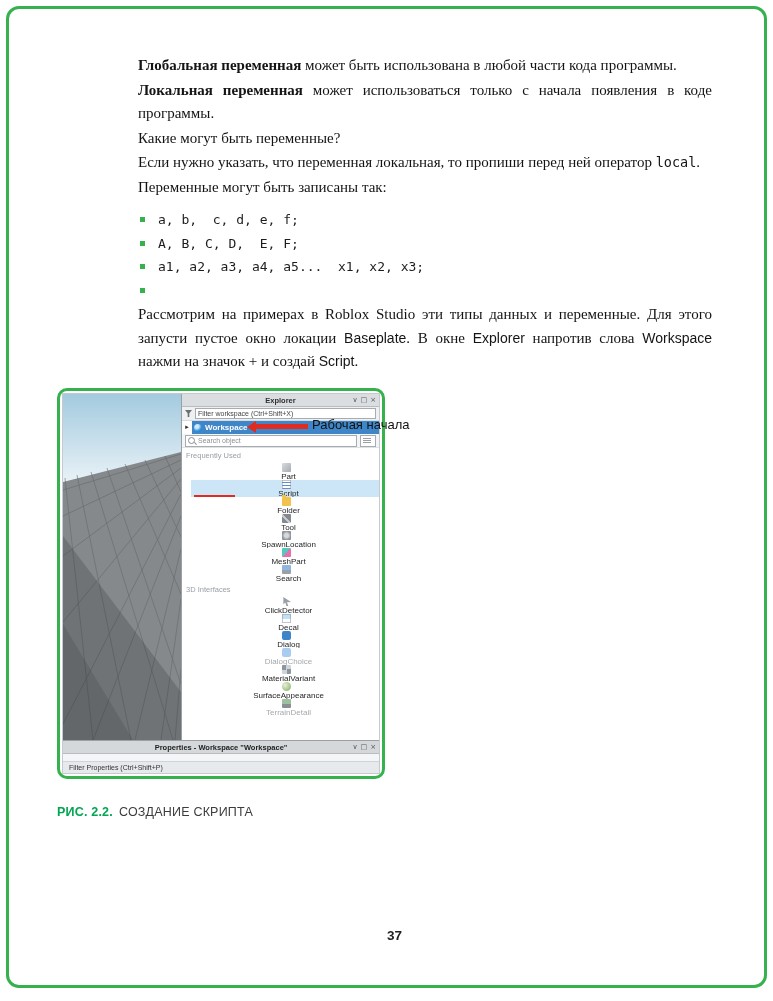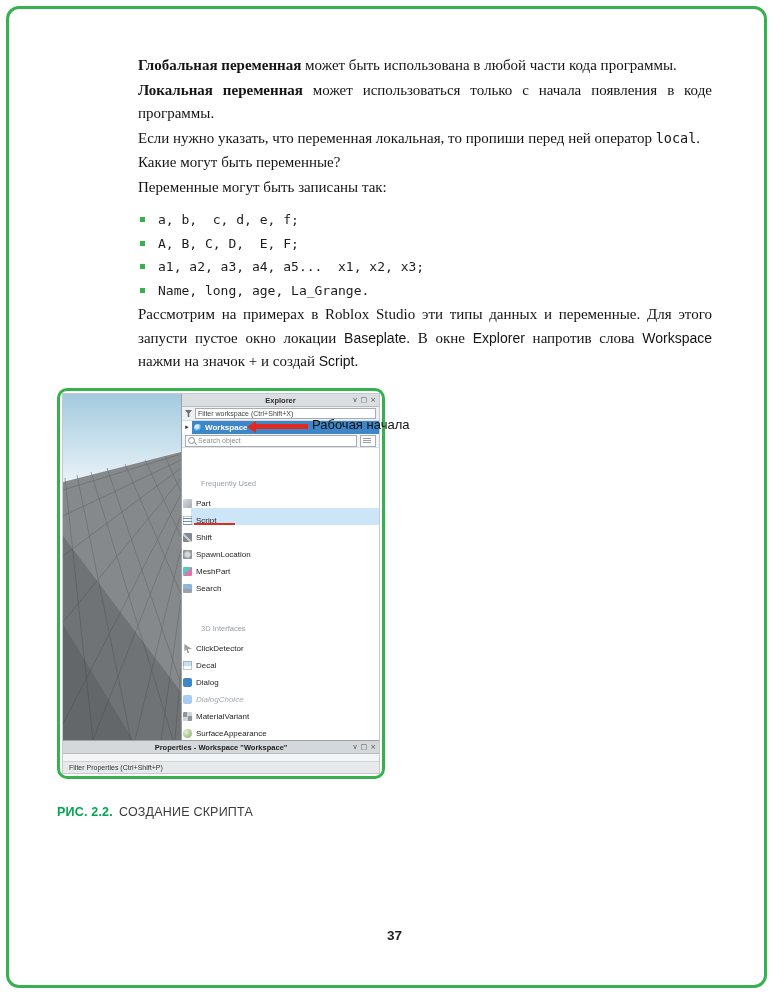--- a/index.html
+++ b/index.html
@@ -56,25 +56,25 @@
   .search-box { flex:1; background:#fff; border:1px solid #a7acb1; height:10px; display:flex;
                 align-items:center; gap:3px; padding:0 2px; }
   .mag { width:5px; height:5px; border:1px solid #8a8f94; border-radius:50%; position:relative; flex:none; }
   .mag::after { content:""; position:absolute; width:3px; height:1px; background:#8a8f94;
                 transform:rotate(45deg); right:-3px; bottom:-1px; }
   .search-ph { font-size:7px; color:#8a8f94; }
   .mini-btn { width:14px; height:10px; border:1px solid #a7acb1; background-color:#fff; flex:none;
               background-image:linear-gradient(#9aa0a6,#9aa0a6),linear-gradient(#9aa0a6,#9aa0a6),linear-gradient(#9aa0a6,#9aa0a6);
               background-size:8px 1px; background-position:2px 2px,2px 4px,2px 6px; background-repeat:no-repeat; }
   .x-list { background:#fff; }
-  .x-sec { height:15px; line-height:15px; padding-left:19px; color:#9aa0a6; font-size:7.5px;margin-top:28px; }
-  .x-row { height:17px; display:flex; align-items:flex-end; padding-left:1px; position:relative; background:#fff; }
+  .x-sec { height:15px; line-height:15px; padding-left:4px; color:#9aa0a6; font-size:7.5px; }
+  .x-row { height:17px; display:flex; align-items:center; padding-left:12px; position:relative; background:#fff;flex-direction:column; }
   .x-row .lbl { font-size:8px; color:#1f1f1f; margin-left:4px; }
   .x-row.sel { background:linear-gradient(90deg,#fff 0 9px,#cde6f7 9px); }
-  .x-row.dim .lbl { color:#a3a9ae;font-style:italic; }
+  .x-row.dim .lbl { color:#a3a9ae; }
   .red-underline { position:absolute; left:12px; bottom:0; width:41px; height:2.5px; background:#e02b20; }
 
   
   .icn.part      { background:linear-gradient(135deg,#d8dcdf,#a5abb1); }
   .icn.script    { background:repeating-linear-gradient(180deg,#fff 0 2px,#5b8dd9 2px 3px);
                    box-shadow:inset 0 0 0 0.5px #8a8f94; }
   .icn.folder    { background:#f3c24c; }
   .icn.folder::before { content:""; position:absolute; top:-2px; left:0; width:4px; height:2px; background:#f3c24c; }
   .icn.tool      { background:linear-gradient(45deg,#84898f 35%,#c6cacd 35% 55%,#84898f 55%); }
   .icn.spawn     { background:radial-gradient(circle,#d7dadd 0 30%,#8d9298 70%); }
@@ -116,39 +116,38 @@
 </style>
 </head>
 <body>
 
 <div class="page">
   <div class="page-frame"></div>
 
   <div class="text-block">
     <p class="para"><strong>Глобальная переменная</strong><span> может быть использована в любой части кода программы.</span></p>
     <p class="para"><strong>Локальная переменная</strong><span> может использоваться только с начала появления в коде программы.</span></p>
+    <p class="para">Какие могут быть переменные?</p>
     <p class="para"><span>Если нужно указать, что переменная локальная, то пропиши перед ней оператор </span><code class="inline-code">local</code><span>.</span></p>
-    <p class="para">Какие могут быть переменные?</p>
     <p class="para">Переменные могут быть записаны так:</p>
     <ul class="bullets">
       <li>
           <span class="sq"></span>
           <code>a, b,  c, d, e, f;</code>
         </li>
       <li>
           <span class="sq"></span>
           <code>A, B, C, D,  E, F;</code>
         </li>
       <li>
           <span class="sq"></span>
           <code>a1, a2, a3, a4, a5...  x1, x2, x3;</code>
         </li>
       <li>
           <span class="sq"></span>
-          <code>Name, long, age, La_Grange.</code>
         </li>
     </ul>
     <p class="para"><span>Рассмотрим на примерах в Roblox Studio эти типы данных и переменные. Для этого запусти пустое окно локации </span><span class="ui-term">Baseplate</span><span>. В окне </span><span class="ui-term">Explorer</span><span> напротив слова </span><span class="ui-term">Workspace</span><span> нажми на значок + и создай </span><span class="ui-term">Script</span><span>.</span></p>
   </div>
 
   <figure class="fig">
     <div class="fig-frame">
       <div class="shot">
 
         <div class="viewport">
@@ -216,22 +215,26 @@
             <div class="x-row">
                 <span class="icn part"></span>
                 <span class="lbl">Part</span>
               </div>
             <div class="x-row sel">
                 <span class="icn script"></span>
                 <span class="lbl">Script</span>
                 <span class="red-underline"></span>
               </div>
             <div class="x-row">
+                <span class="icn folder"></span>
+                <span class="lbl">Folder</span>
+              </div>
+            <div class="x-row">
                 <span class="icn tool"></span>
-                <span class="lbl">Shift</span>
+                <span class="lbl">Tool</span>
               </div>
             <div class="x-row">
                 <span class="icn spawn"></span>
                 <span class="lbl">SpawnLocation</span>
               </div>
             <div class="x-row">
                 <span class="icn mesh"></span>
                 <span class="lbl">MeshPart</span>
               </div>
             <div class="x-row">

